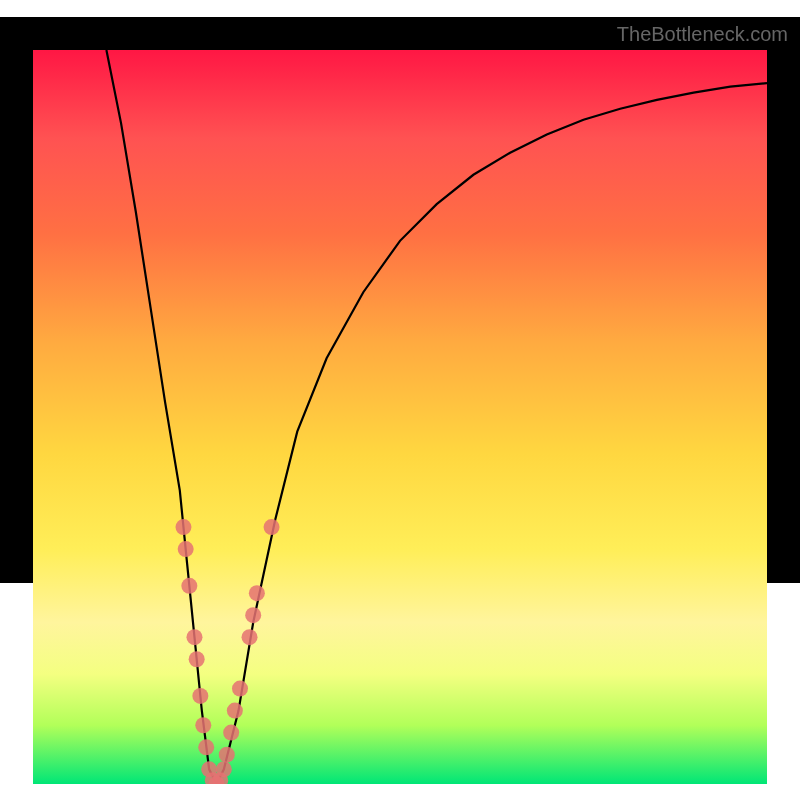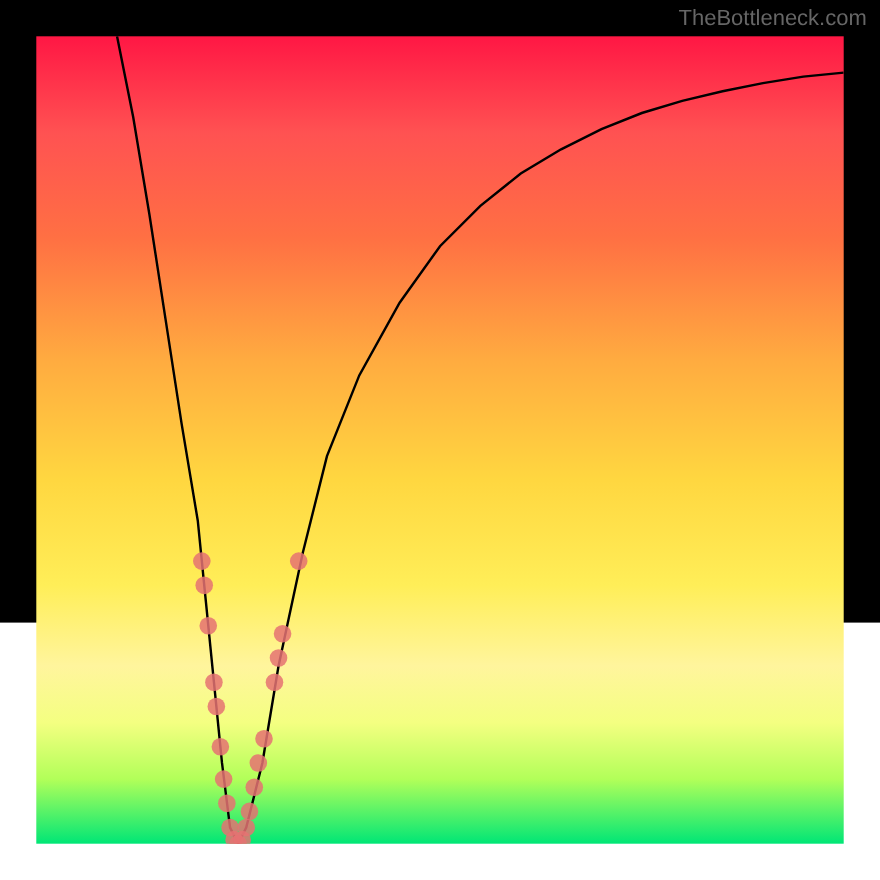--- a/index.html
+++ b/index.html
@@ -8,20 +8,21 @@
     width: 800px;
     height: 800px;
     overflow: hidden;
     font-family: Arial, sans-serif;
   }
   .container {
     position: relative;
     width: 800px;
     height: 566px;
     background: #000;
+    margin-top: 17px;
   }
   .plot-area {
     position: absolute;
     left: 33px;
     top: 33px;
     width: 734px;
     height: 734px;
     background: linear-gradient(to bottom,
       #ff1744 0%,
       #ff5252 12%,

